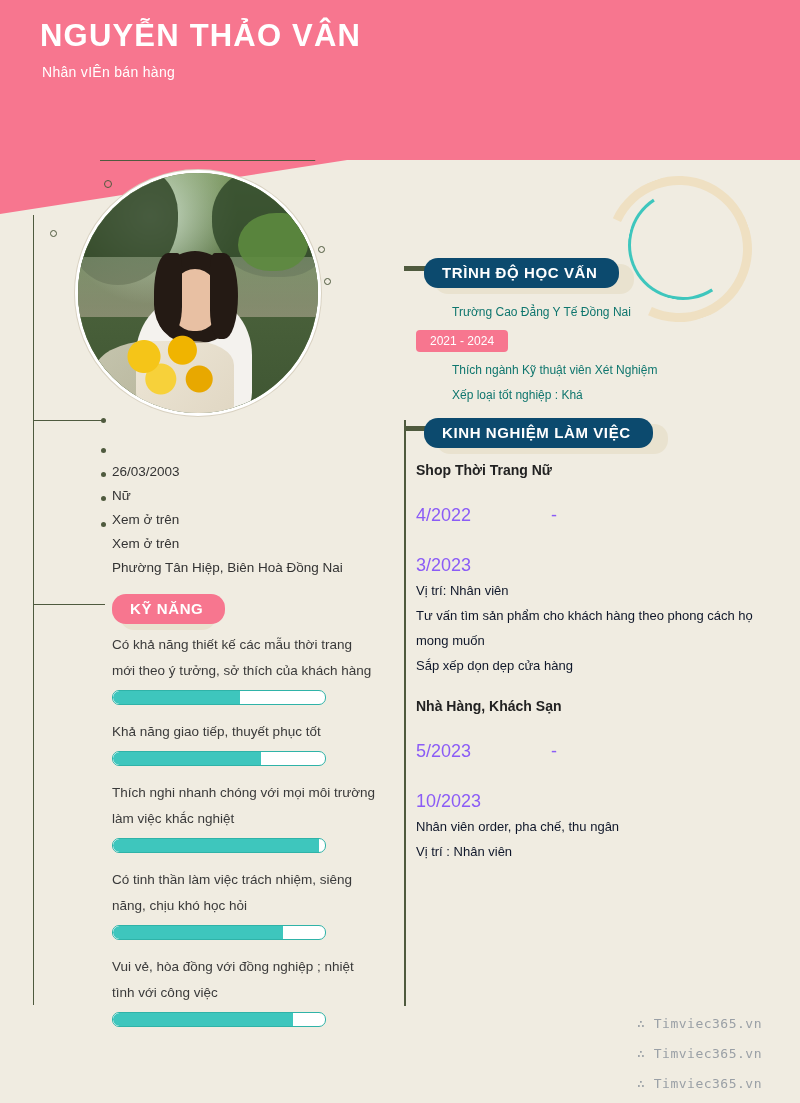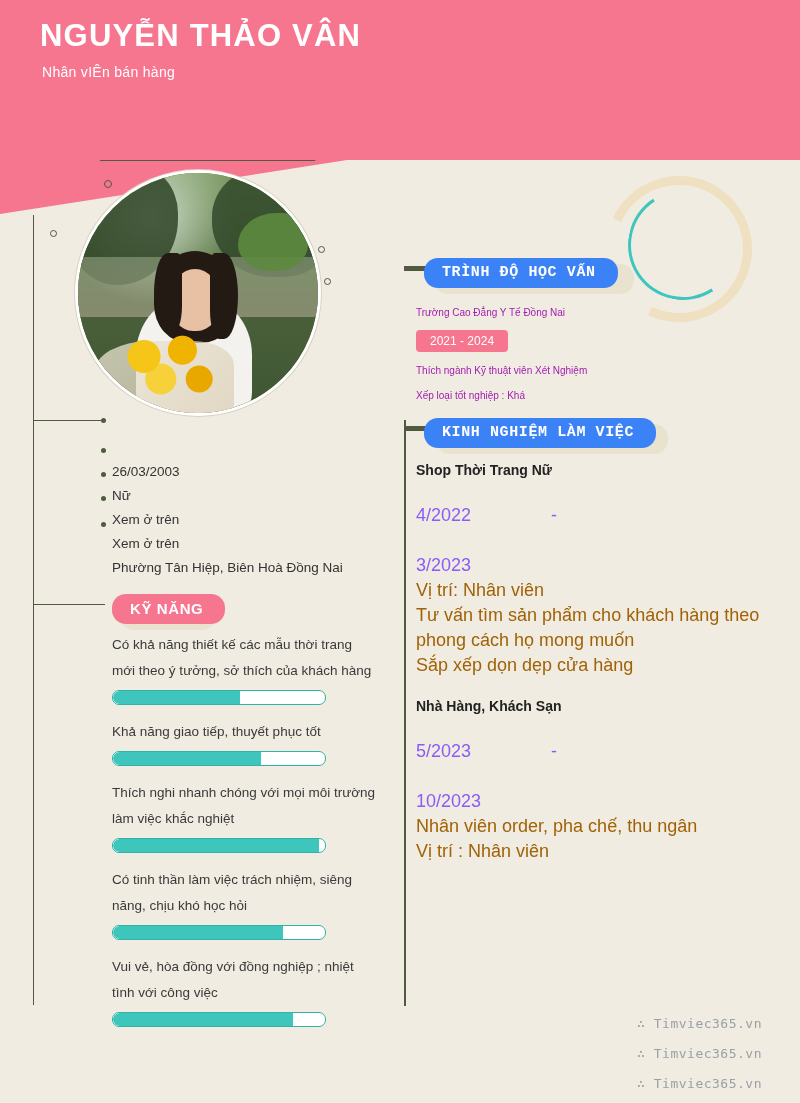--- a/index.html
+++ b/index.html
@@ -189,21 +189,21 @@
     display: inline-block;
     position: relative;
     color: #ffffff;
     font-weight: bold;
     font-size: 15px;
     letter-spacing: 0.6px;
     padding: 6px 22px 7px 18px;
     border-radius: 14px;
     white-space: nowrap;
   }
-  .pill.orange { background: #3b82f6; font-family: Liberation Mono, monospace; }
+  .pill.orange { background: #0c4a6e; }
   .pill.pink   { background: #f7768f; }
   .pill-shadow {
     position: absolute;
     border-radius: 14px;
     background: #e9e2cf;
     z-index: -1;
   }
 
   
   .left-info {
@@ -249,23 +249,24 @@
 
   
   .right-col {
     position: absolute;
     left: 416px;
     top: 300px;
     width: 360px;
     z-index: 6;
   }
   .edu-line {
-    font-size: 10px;
-    color: #a21caf;
+    font-size: 12px;
+    color: #0f766e;
     line-height: 25px;
+    margin-left: 36px;
   }
   .year-badge {
     display: inline-block;
     background: #f7768f;
     color: #ffffff;
     font-size: 12px;
     padding: 4px 14px;
     border-radius: 4px;
     margin: 5px 0 6px 0;
   }
@@ -277,22 +278,22 @@
     margin-bottom: 6px;
   }
   .exp-dates {
     font-size: 18px;
     color: #8b5cf6;
     line-height: 25px;
     margin-top: 25px;
   }
   .exp-dates .dash { display: inline-block; width: 86px; }
   .exp-line {
-    font-size: 18px;
-    color: #a16207;
+    font-size: 13px;
+    color: #0f172a;
     line-height: 25px;
   }
 
   
   .right-rule {
     position: absolute;
     left: 404px;
     top: 420px;
     width: 2px;
     height: 586px;

